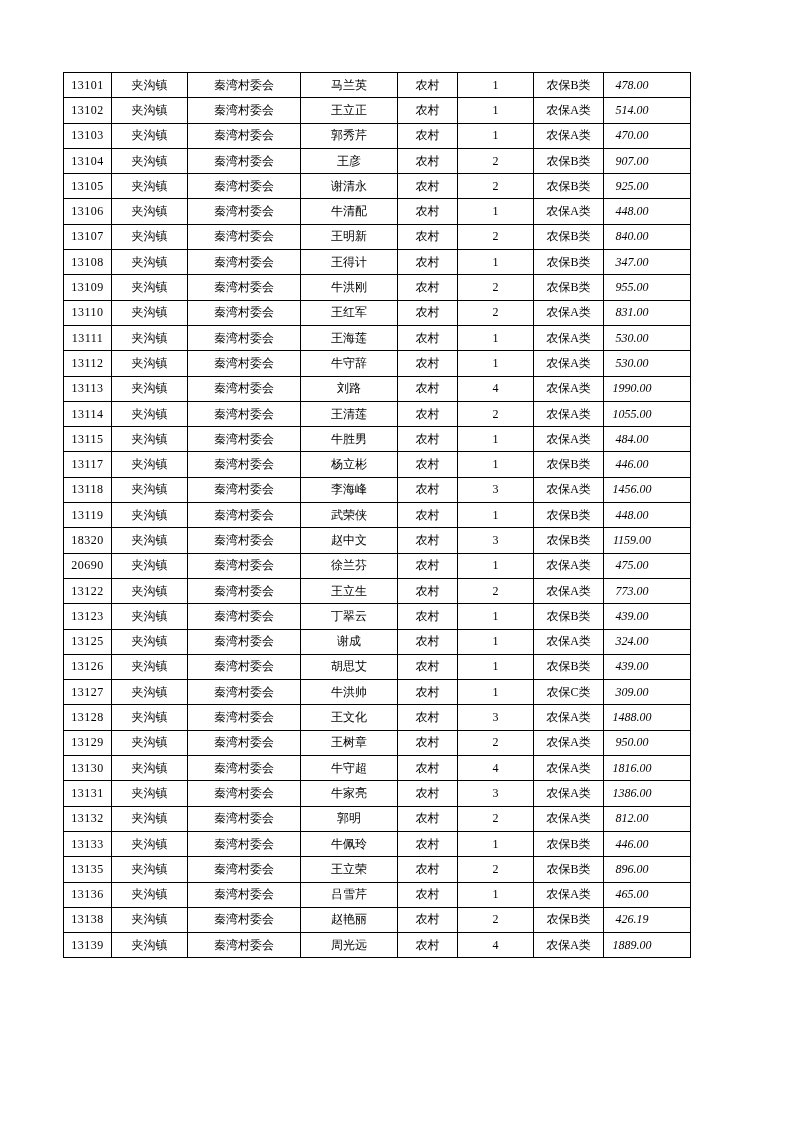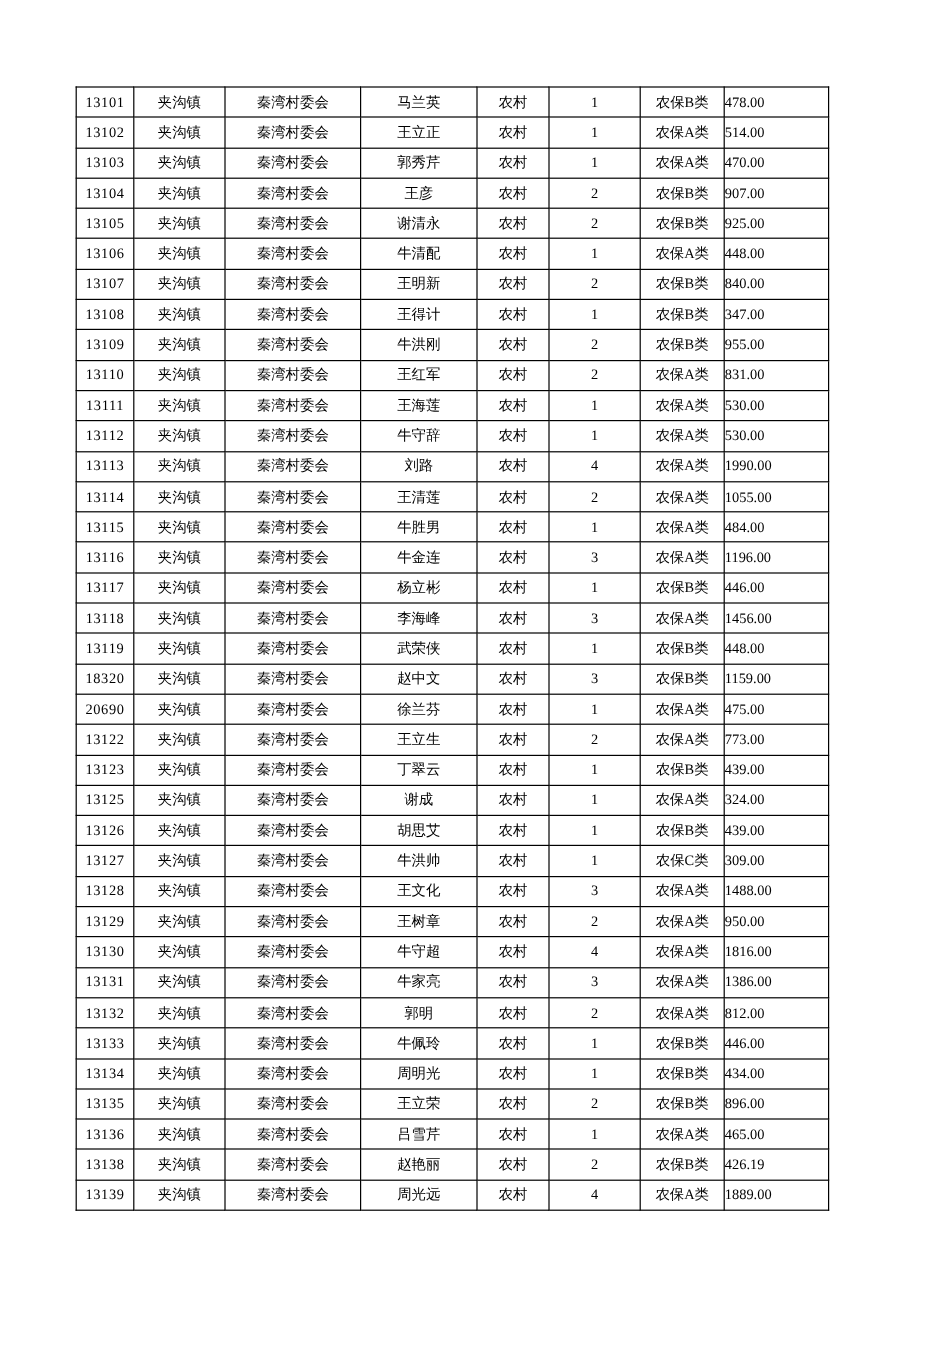--- a/index.html
+++ b/index.html
@@ -27,22 +27,23 @@
     font-size: 12px;
     color: #000000;
     text-align: center;
     vertical-align: middle;
     height: 24.3px;
     padding: 0;
     white-space: nowrap;
     overflow: hidden;
   }
   table.records td.col-amount {
-    text-align: left;
+    text-align: center;
     padding-right: 30px;
+    font-style: italic;
   }
   table.records td.col-id {
     letter-spacing: 0.5px;
   }
   col.c-id       { width: 48px; }
   col.c-town     { width: 76px; }
   col.c-village  { width: 113px; }
   col.c-name     { width: 97px; }
   col.c-residence{ width: 60px; }
   col.c-count    { width: 76px; }
@@ -209,30 +210,20 @@
           <td class="col-id">13115</td>
           <td class="col-town">夹沟镇</td>
           <td class="col-village">秦湾村委会</td>
           <td class="col-name">牛胜男</td>
           <td class="col-residence">农村</td>
           <td class="col-count">1</td>
           <td class="col-category">农保A类</td>
           <td class="col-amount">484.00</td>
         </tr>
         <tr>
-          <td class="col-id">13116</td>
-          <td class="col-town">夹沟镇</td>
-          <td class="col-village">秦湾村委会</td>
-          <td class="col-name">牛金连</td>
-          <td class="col-residence">农村</td>
-          <td class="col-count">3</td>
-          <td class="col-category">农保A类</td>
-          <td class="col-amount">1196.00</td>
-        </tr>
-        <tr>
           <td class="col-id">13117</td>
           <td class="col-town">夹沟镇</td>
           <td class="col-village">秦湾村委会</td>
           <td class="col-name">杨立彬</td>
           <td class="col-residence">农村</td>
           <td class="col-count">1</td>
           <td class="col-category">农保B类</td>
           <td class="col-amount">446.00</td>
         </tr>
         <tr>
@@ -377,30 +368,20 @@
         </tr>
         <tr>
           <td class="col-id">13133</td>
           <td class="col-town">夹沟镇</td>
           <td class="col-village">秦湾村委会</td>
           <td class="col-name">牛佩玲</td>
           <td class="col-residence">农村</td>
           <td class="col-count">1</td>
           <td class="col-category">农保B类</td>
           <td class="col-amount">446.00</td>
-        </tr>
-        <tr>
-          <td class="col-id">13134</td>
-          <td class="col-town">夹沟镇</td>
-          <td class="col-village">秦湾村委会</td>
-          <td class="col-name">周明光</td>
-          <td class="col-residence">农村</td>
-          <td class="col-count">1</td>
-          <td class="col-category">农保B类</td>
-          <td class="col-amount">434.00</td>
         </tr>
         <tr>
           <td class="col-id">13135</td>
           <td class="col-town">夹沟镇</td>
           <td class="col-village">秦湾村委会</td>
           <td class="col-name">王立荣</td>
           <td class="col-residence">农村</td>
           <td class="col-count">2</td>
           <td class="col-category">农保B类</td>
           <td class="col-amount">896.00</td>

